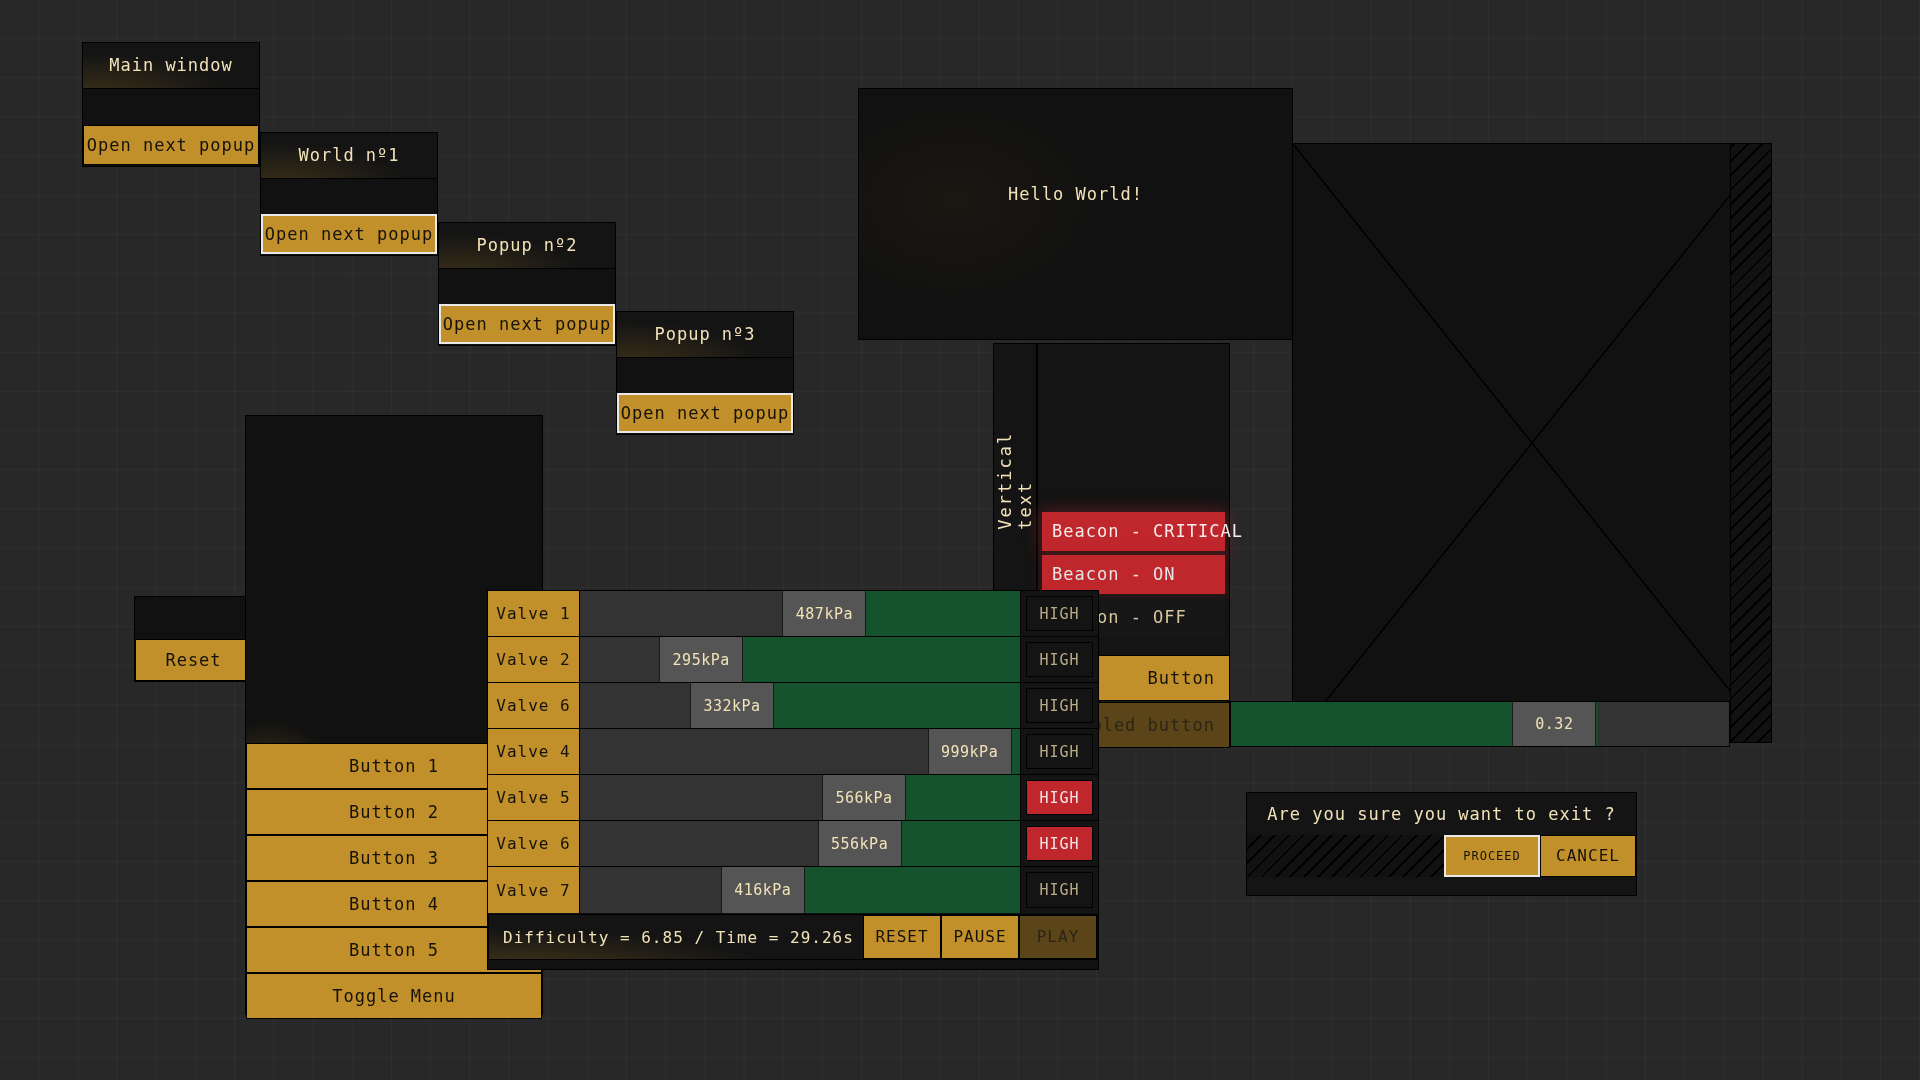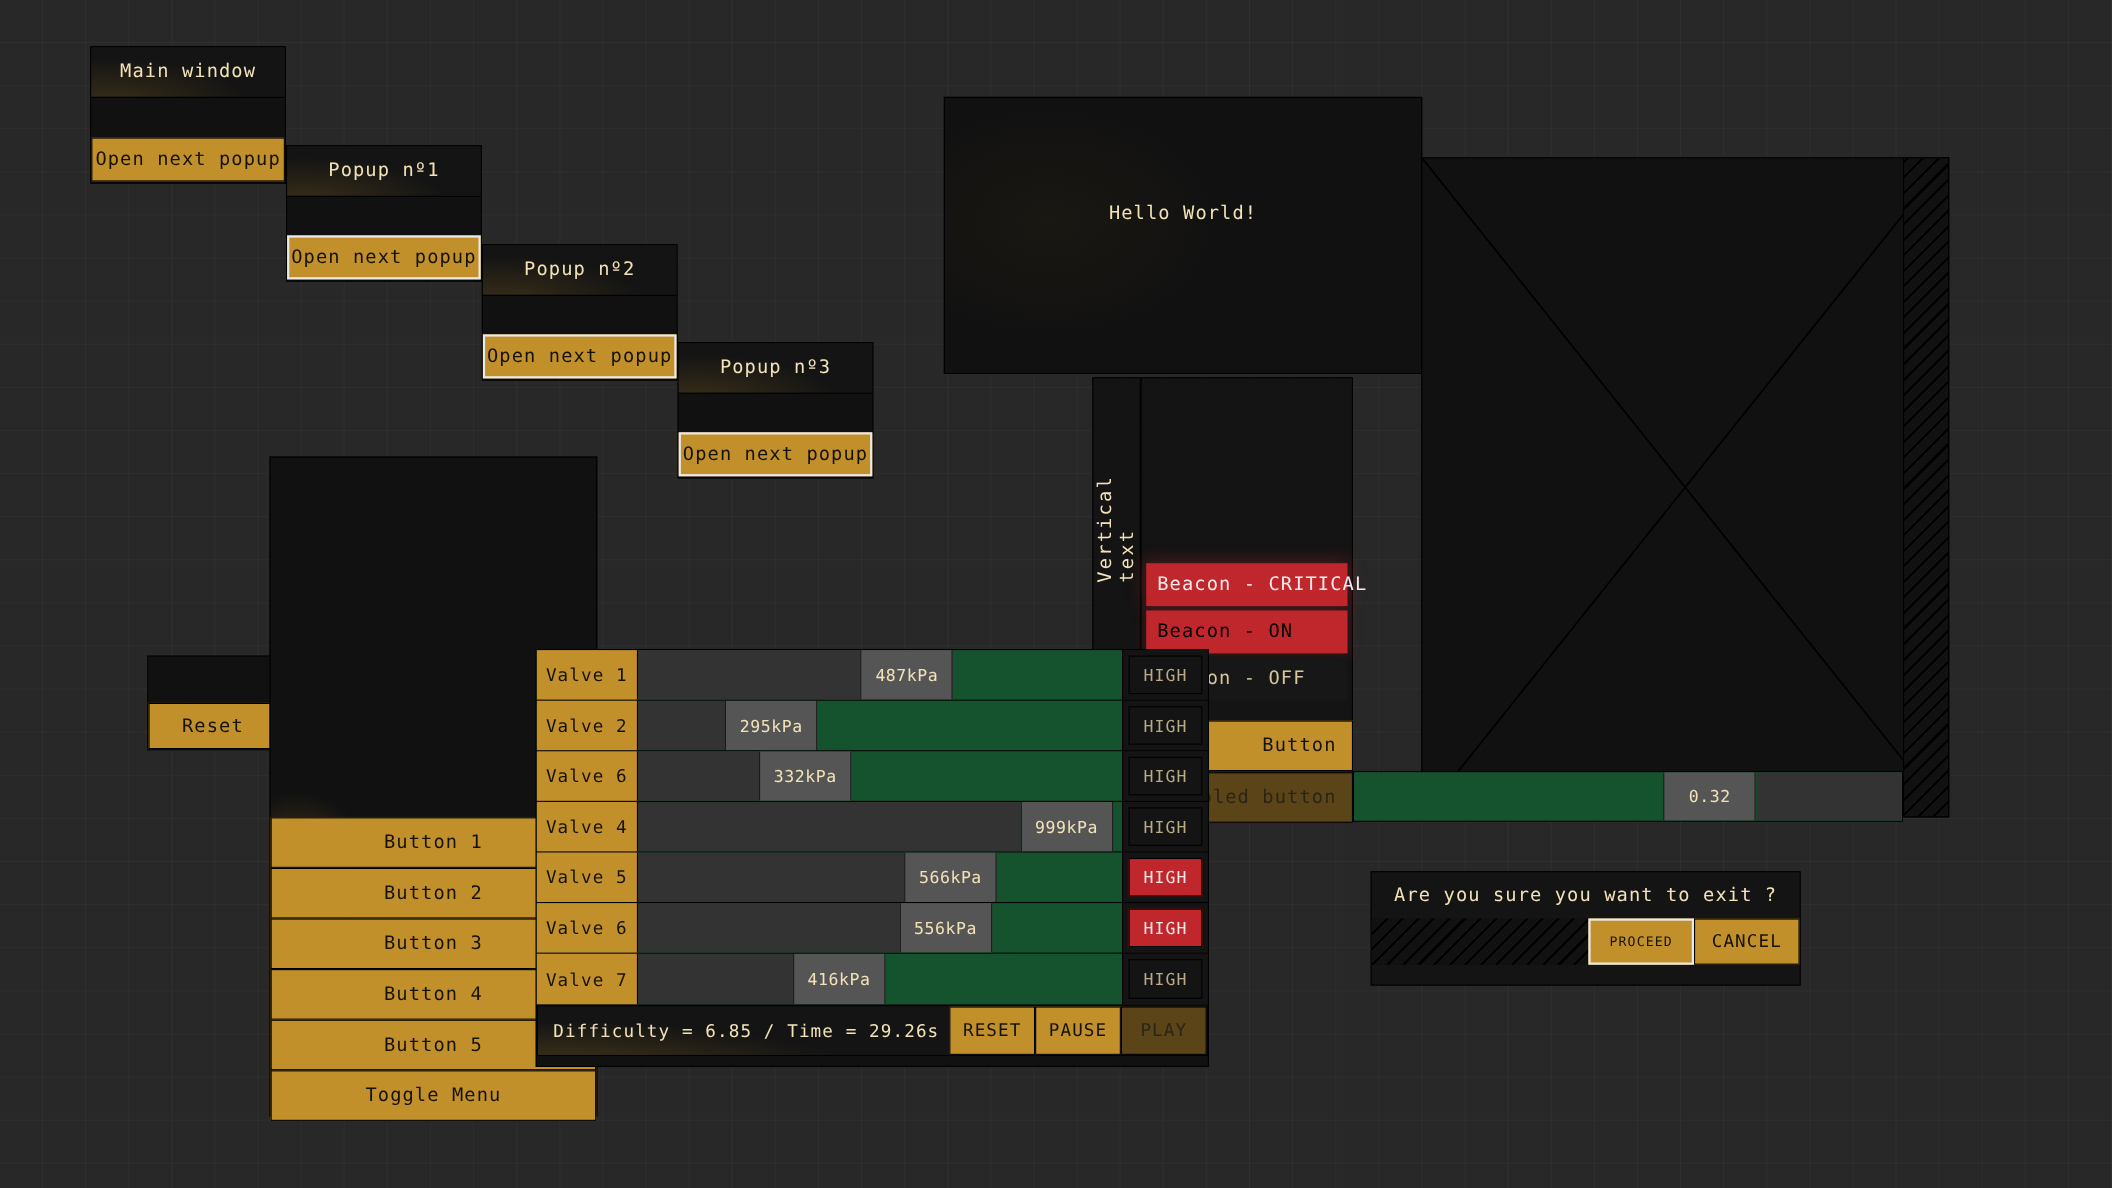--- a/index.html
+++ b/index.html
@@ -171,21 +171,21 @@
   
   .beacon {
     margin: 4px;
     padding: 11px 10px;
     font-size: 17px;
     letter-spacing: 1px;
     line-height: 1;
     white-space: nowrap;
   }
   .beacon.crit { background: #c0272d; color: #f6eaea; box-shadow: 0 0 14px 3px rgba(192,39,45,0.30); }
-  .beacon.on   { background: #c0272d; color: #000000; box-shadow: 0 0 10px 2px rgba(192,39,45,0.22); }
+  .beacon.on   { background: #c0272d; color: #e5e5e5; box-shadow: 0 0 10px 2px rgba(192,39,45,0.22); }
   .beacon.off  { background: #171717; color: #d8c79d; }
 
   
   .hatch {
     background-color: #111111;
     background-image: repeating-linear-gradient(
       -45deg,
       #111111 0px, #111111 8px,
       #000000 8px, #000000 10px);
   }
@@ -211,21 +211,21 @@
 
 <div id="root">
 
   <div class="win" style="left:82px; top:42px; width:178px; height:125px;">
     <div class="win-title">Main window</div>
     <div class="win-body" style="height:36px;"></div>
     <div class="btn" style="height:40px; display:flex; align-items:center; justify-content:center;">Open next popup</div>
   </div>
 
   <div class="win" style="left:260px; top:132px; width:178px; height:124px;">
-    <div class="win-title">Popup nº1</div>
+    <div class="win-title">World nº1</div>
     <div class="win-body" style="height:35px;"></div>
     <div class="btn focus" style="height:40px; display:flex; align-items:center; justify-content:center;">Open next popup</div>
   </div>
 
   <div class="win" style="left:438px; top:222px; width:178px; height:124px;">
     <div class="win-title">Popup nº2</div>
     <div class="win-body" style="height:35px;"></div>
     <div class="btn focus" style="height:40px; display:flex; align-items:center; justify-content:center;">Open next popup</div>
   </div>
 

